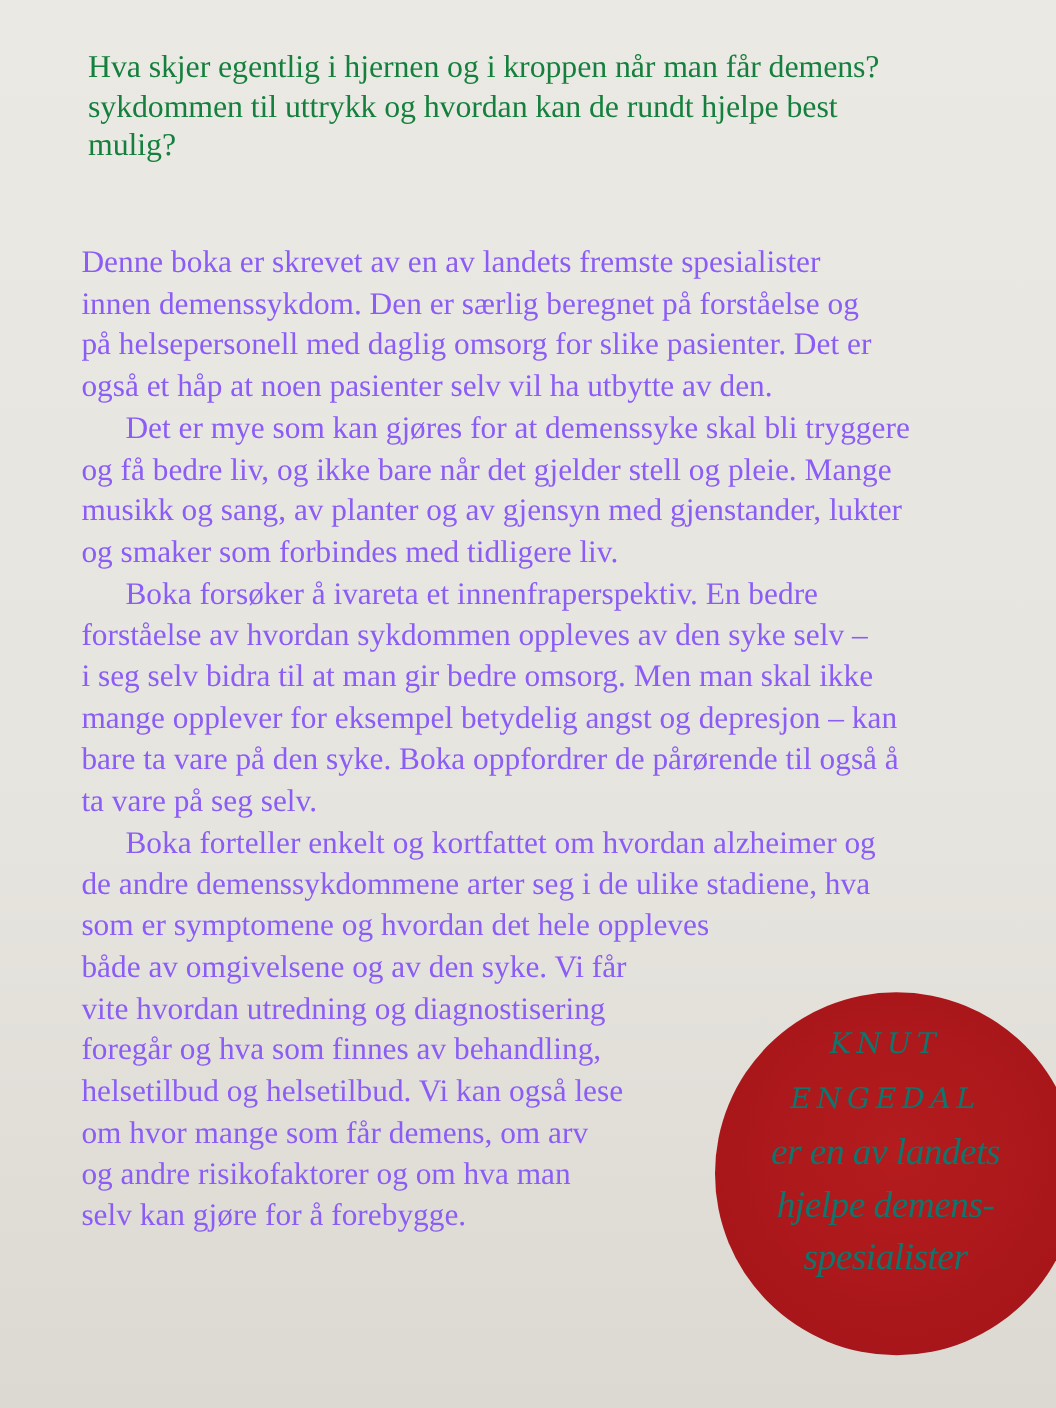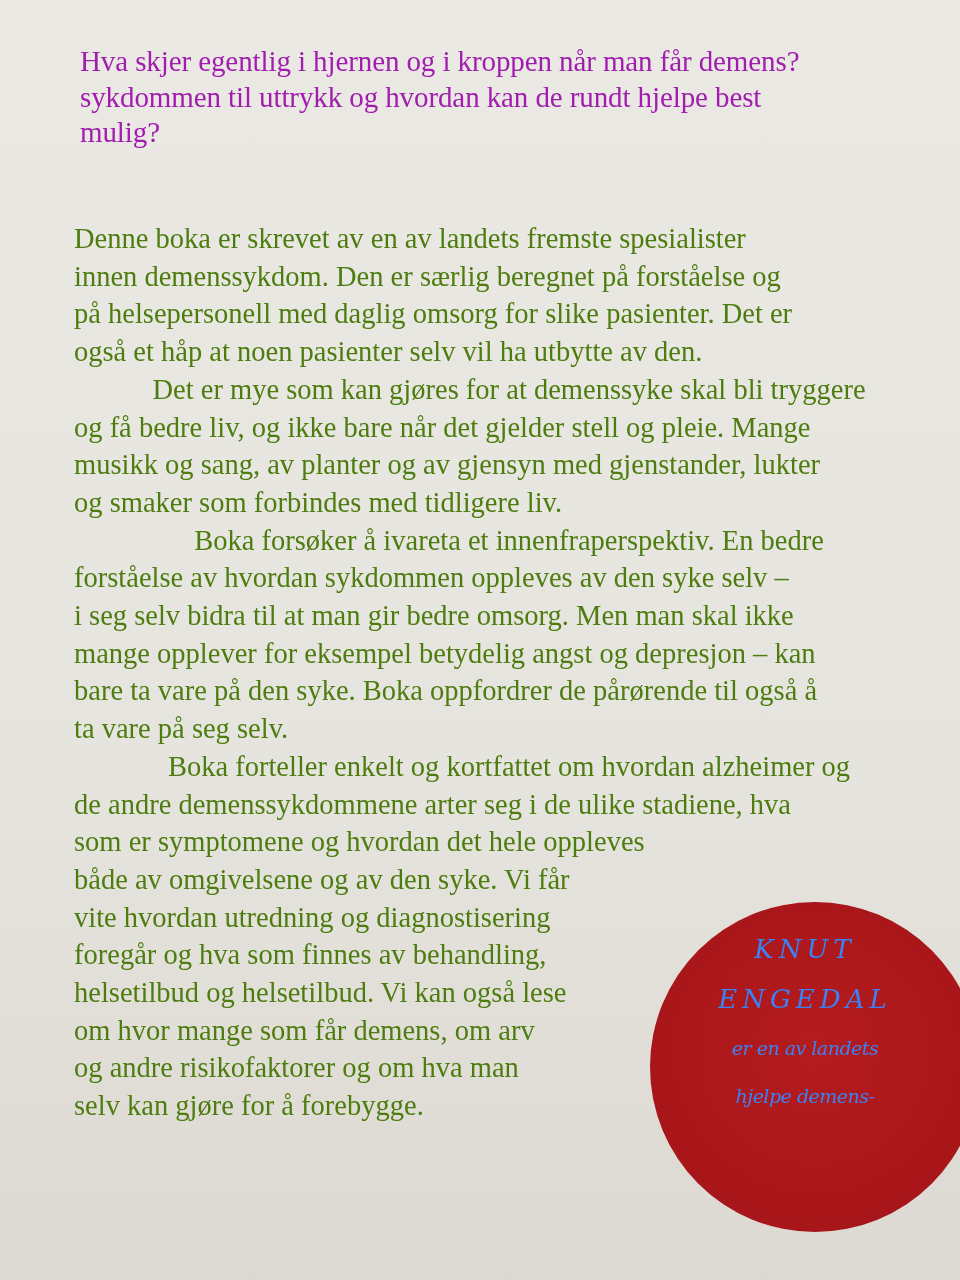--- a/index.html
+++ b/index.html
@@ -5,43 +5,43 @@
     html, body { margin: 0; padding: 0; }
     body {
       width: 960px; height: 1280px; overflow: hidden;
       background: linear-gradient(180deg, #ebe9e4 0%, #e6e4de 60%, #dcd9d2 100%);
       font-family: "DejaVu Serif", "Liberation Serif", serif;
       position: relative;
     }
     .page { position: absolute; left: 0; top: 0; width: 960px; height: 1280px; }
     .intro {
       position: absolute; left: 80px; top: 44px; width: 820px;
-      color: #a21caf; font-family: "Liberation Serif", serif;
+      color: #15803d; font-family: "Liberation Serif", serif;
       font-size: 29px; line-height: 35.5px; letter-spacing: -0.1px;
     }
     .intro .line { display: block; white-space: nowrap; }
     .body {
       position: absolute; left: 74px; top: 220px; width: 830px;
-      color: #4d7c0f; font-family: "Liberation Serif", serif;
+      color: #8b5cf6; font-family: "Liberation Serif", serif;
       font-size: 28.5px; line-height: 37.7px;
     }
     .body .line { display: block; white-space: nowrap; }
-    .body .indent { padding-left: 40px; text-align: center; }
+    .body .indent { padding-left: 40px; }
     .badge {
       position: absolute; left: 650px; top: 902px; width: 330px; height: 330px;
       border-radius: 50%;
       background: radial-gradient(circle at 50% 45%, #b41c1e 0%, #a8161a 70%, #9a1418 100%);
     }
     .badge-text {
       position: absolute; left: 650px; top: 924px; width: 310px;
-      text-align: center; color: #3b82f6;
+      text-align: center; color: #0f766e;
       font-family: "DejaVu Serif", serif; font-style: italic;
     }
     .badge-text .name { display: block; font-size: 26px; letter-spacing: 5px; line-height: 50px; }
-    .badge-text .desc { display: block; font-size: 19px; line-height: 48px; letter-spacing: -0.5px; }
+    .badge-text .desc { display: block; font-size: 34px; line-height: 48px; letter-spacing: -0.5px; font-family: Liberation Serif, serif; }
   </style>
 </head>
 <body>
 
 <div class="page">
 
   <div class="intro">
     <span class="line">Hva skjer egentlig i hjernen og i kroppen når man får demens?</span>
     <span class="line">sykdommen til uttrykk og hvordan kan de rundt hjelpe best</span>
     <span class="line">mulig?</span>
@@ -73,15 +73,16 @@
     <span class="line">og andre risikofaktorer og om hva man</span>
     <span class="line">selv kan gjøre for å forebygge.</span>
   </div>
 
   <div class="badge"></div>
   <div class="badge-text">
     <span class="name">KNUT</span>
     <span class="name">ENGEDAL</span>
     <span class="desc">er en av landets</span>
     <span class="desc">hjelpe demens-</span>
+    <span class="desc">spesialister</span>
   </div>
 
 </div>
 
 </body></html>

